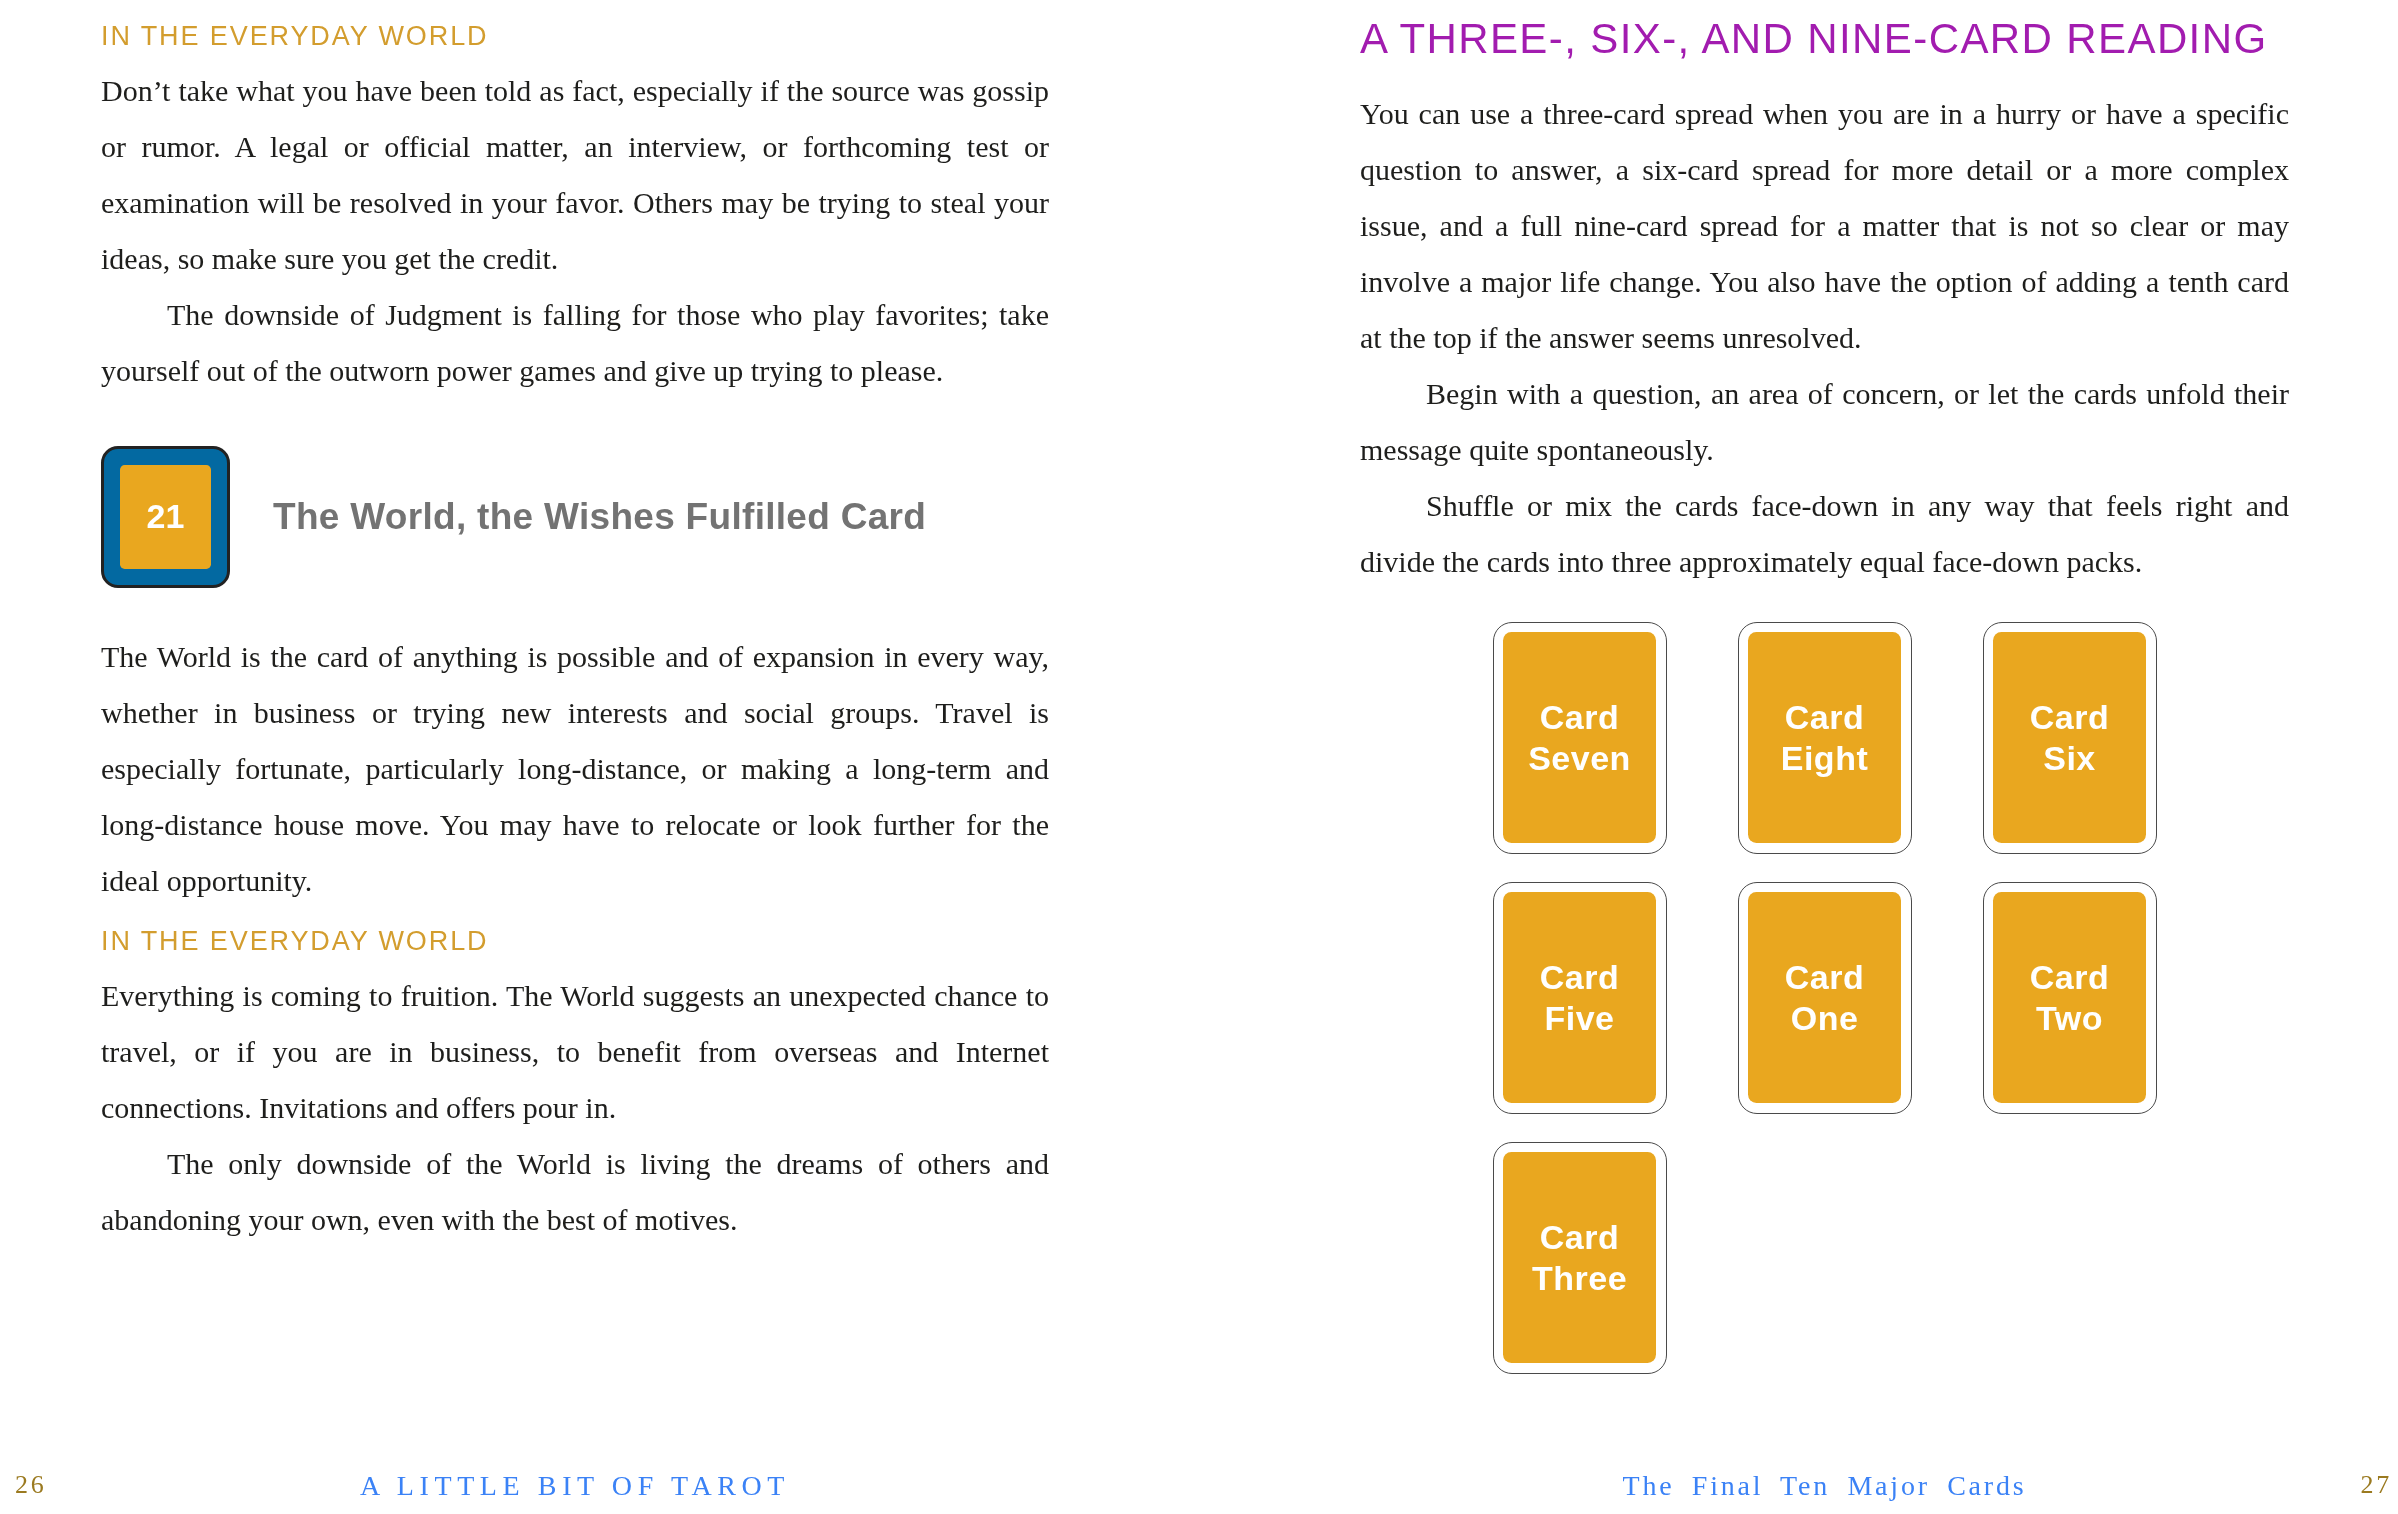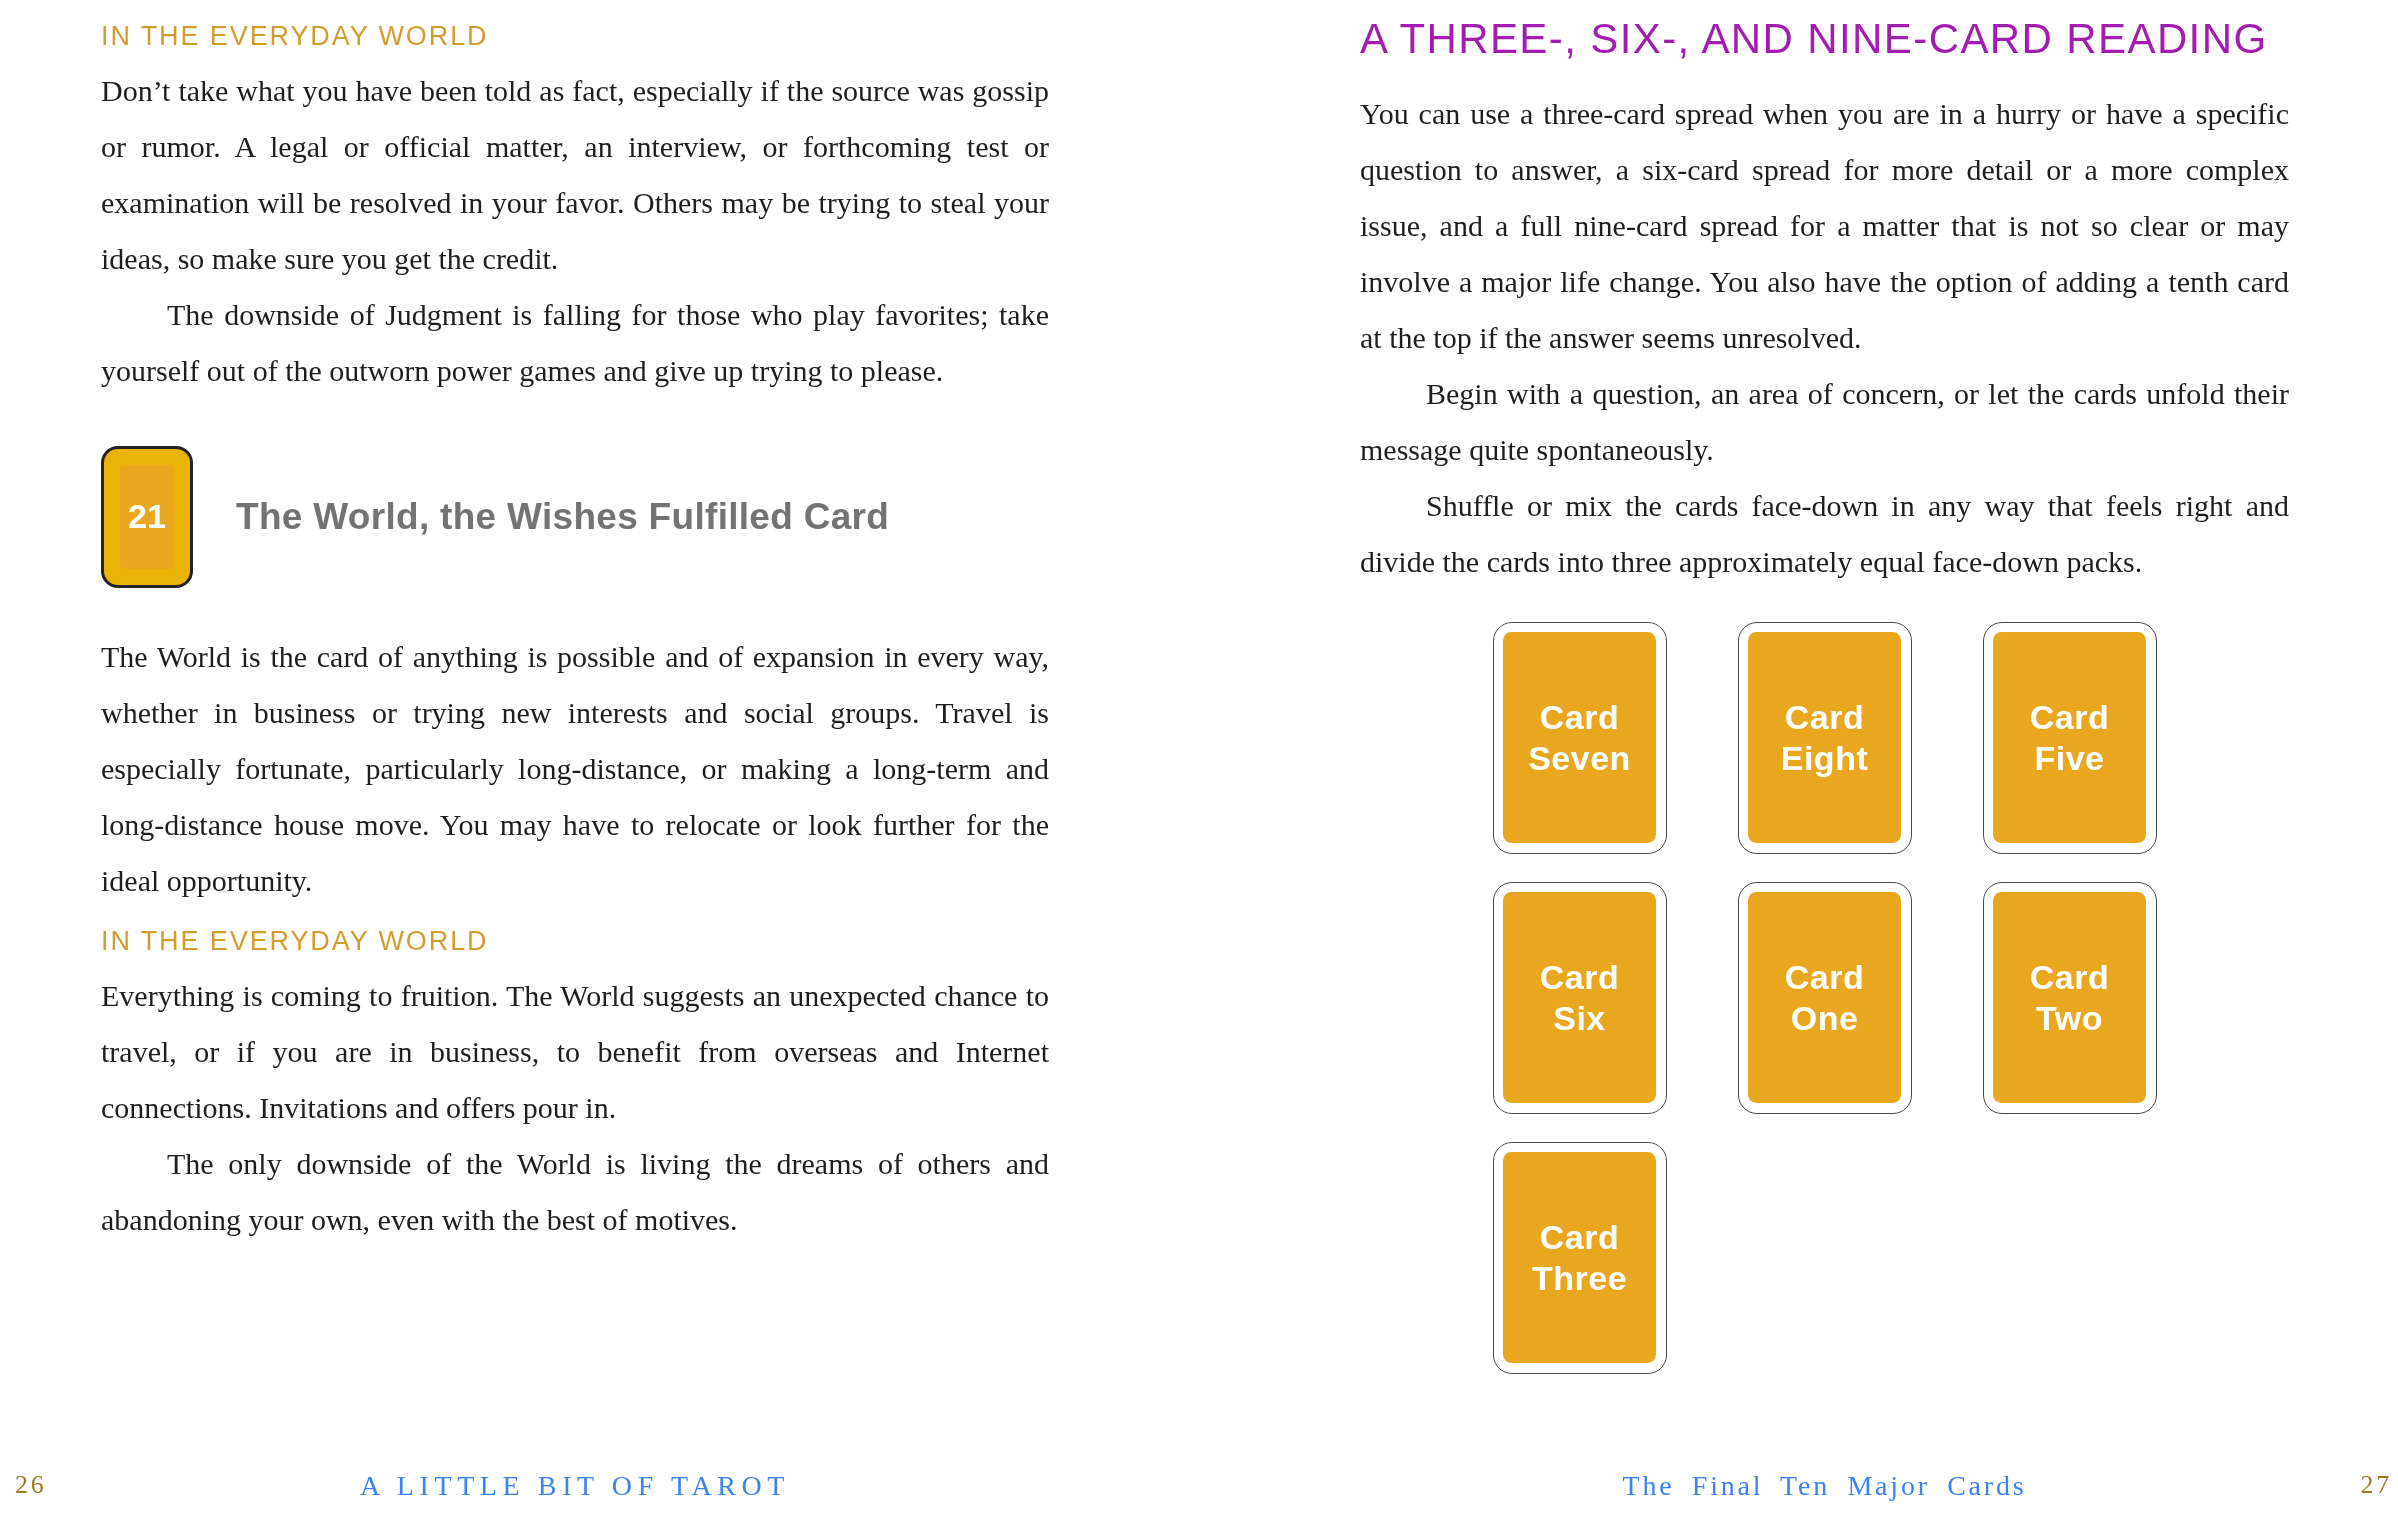--- a/index.html
+++ b/index.html
@@ -31,22 +31,22 @@
     margin:0;
   }
   p.indent { text-indent:66px; }
 
   
   .card-row {
     display:flex; align-items:center; gap:43px;
     margin:47px 0 41px 0;
   }
   .mini-card {
-    width:92px; height:142px; box-sizing:border-box;
-    background:#eab308;
+    width:129px; height:142px; box-sizing:border-box;
+    background:#0369a1;
     border:3.7px solid #222222; border-radius:17px;
     padding:16px; flex:0 0 auto;
   }
   .mini-card-inner {
     width:100%; height:100%;
     background:#e9a71f; border-radius:4.7px;
     display:flex; align-items:center; justify-content:center;
     color:#ffffff;
     font-family:"Liberation Sans", sans-serif;
     font-weight:bold; font-size:34px;
@@ -140,24 +140,24 @@
   <p class="body indent">Shuffle or mix the cards face-down in any way that feels right and divide the cards into three approximately equal face-down packs.</p>
 
   <div class="card-grid">
     <div class="big-card">
         <div class="big-card-inner">Card Seven</div>
       </div>
     <div class="big-card">
         <div class="big-card-inner">Card Eight</div>
       </div>
     <div class="big-card">
-        <div class="big-card-inner">Card Five</div>
+        <div class="big-card-inner">Card Six</div>
       </div>
     <div class="big-card">
-        <div class="big-card-inner">Card Six</div>
+        <div class="big-card-inner">Card Five</div>
       </div>
     <div class="big-card">
         <div class="big-card-inner">Card One</div>
       </div>
     <div class="big-card">
         <div class="big-card-inner">Card Two</div>
       </div>
     <div class="big-card">
         <div class="big-card-inner">Card Three</div>
       </div>

